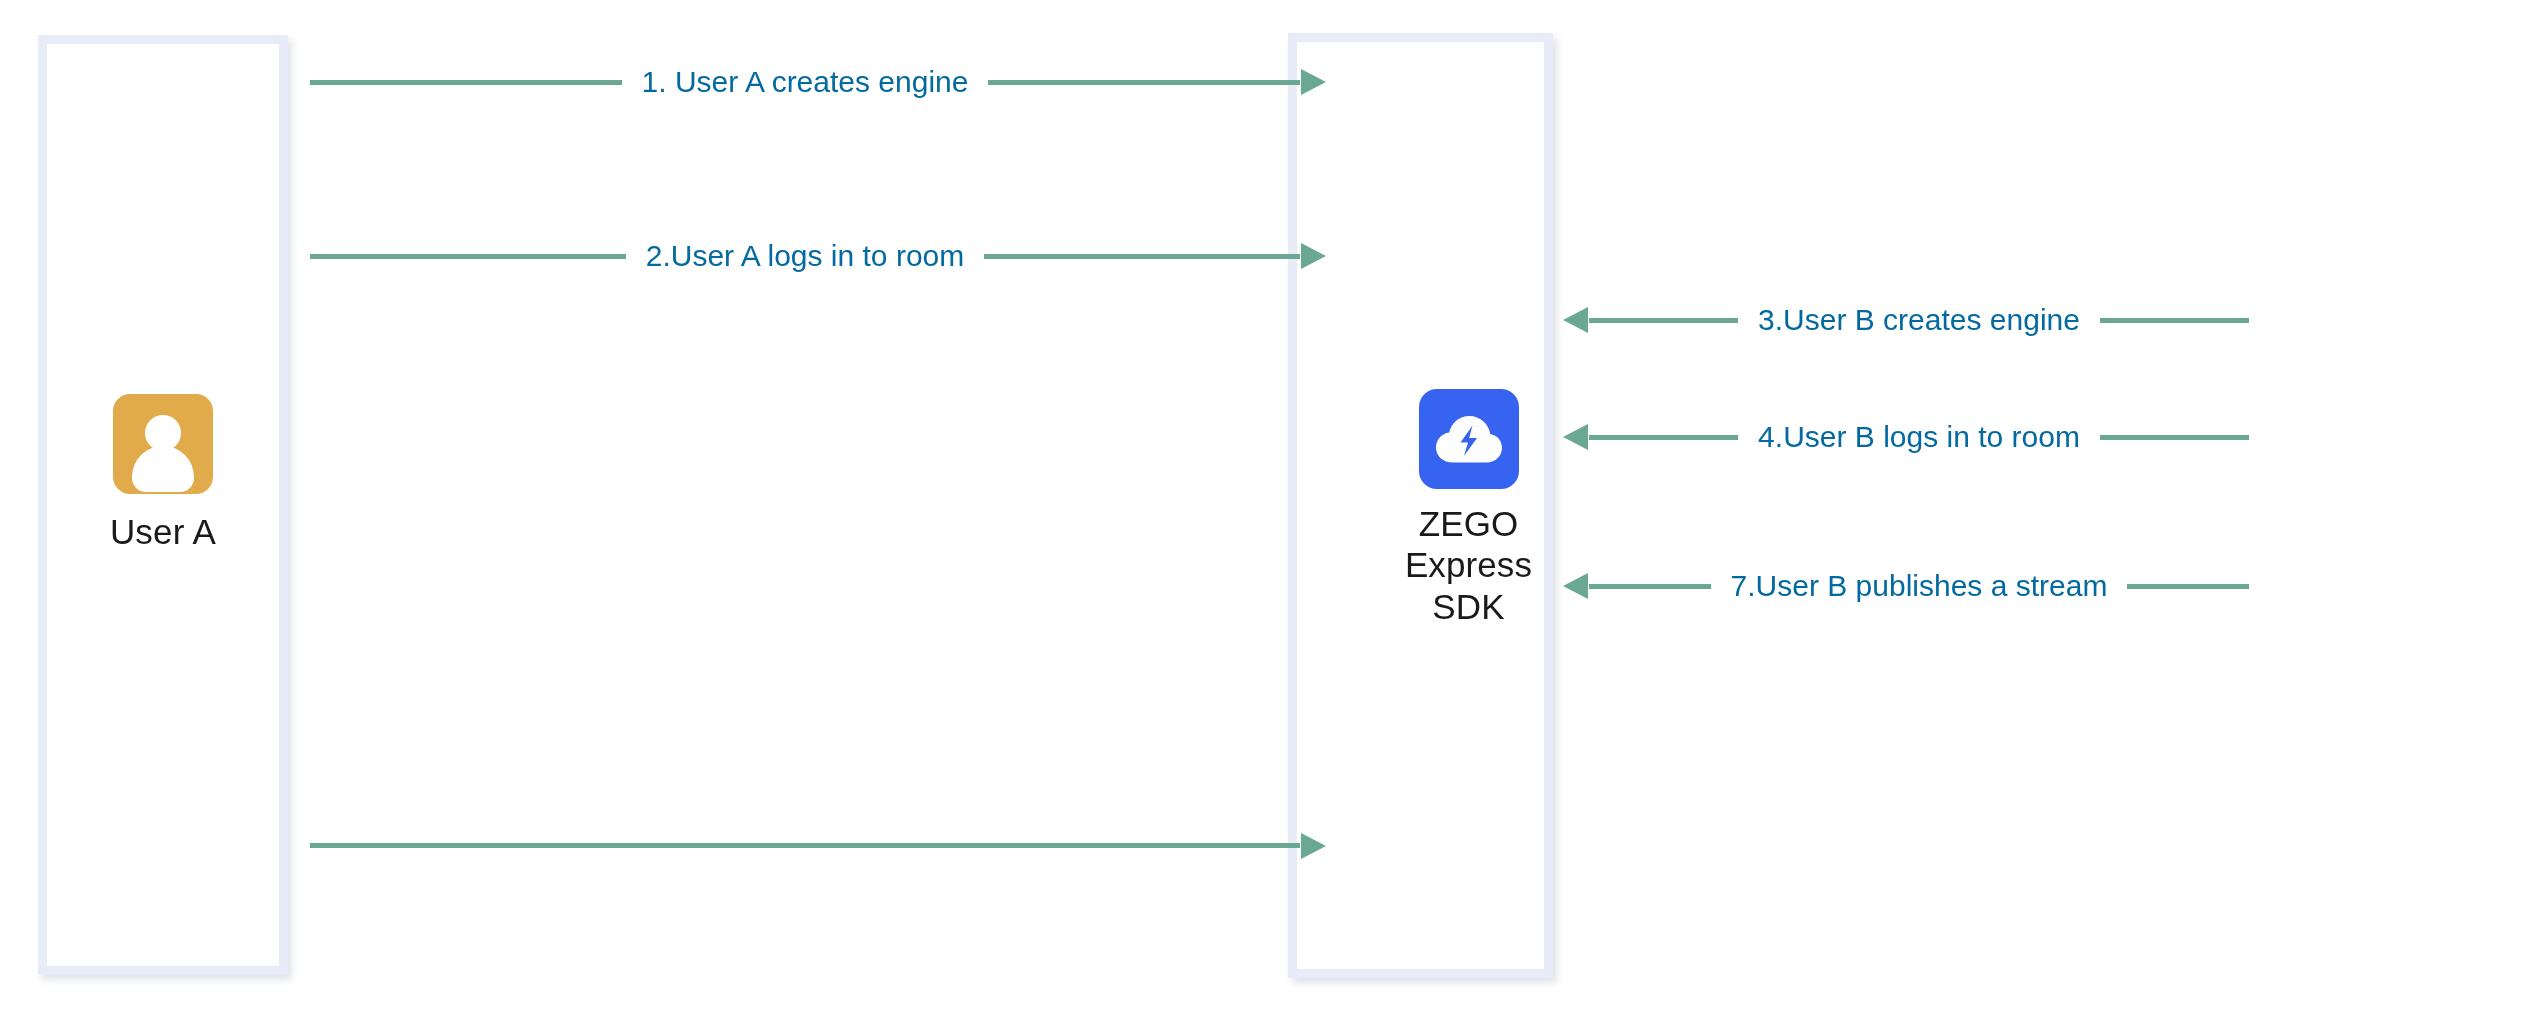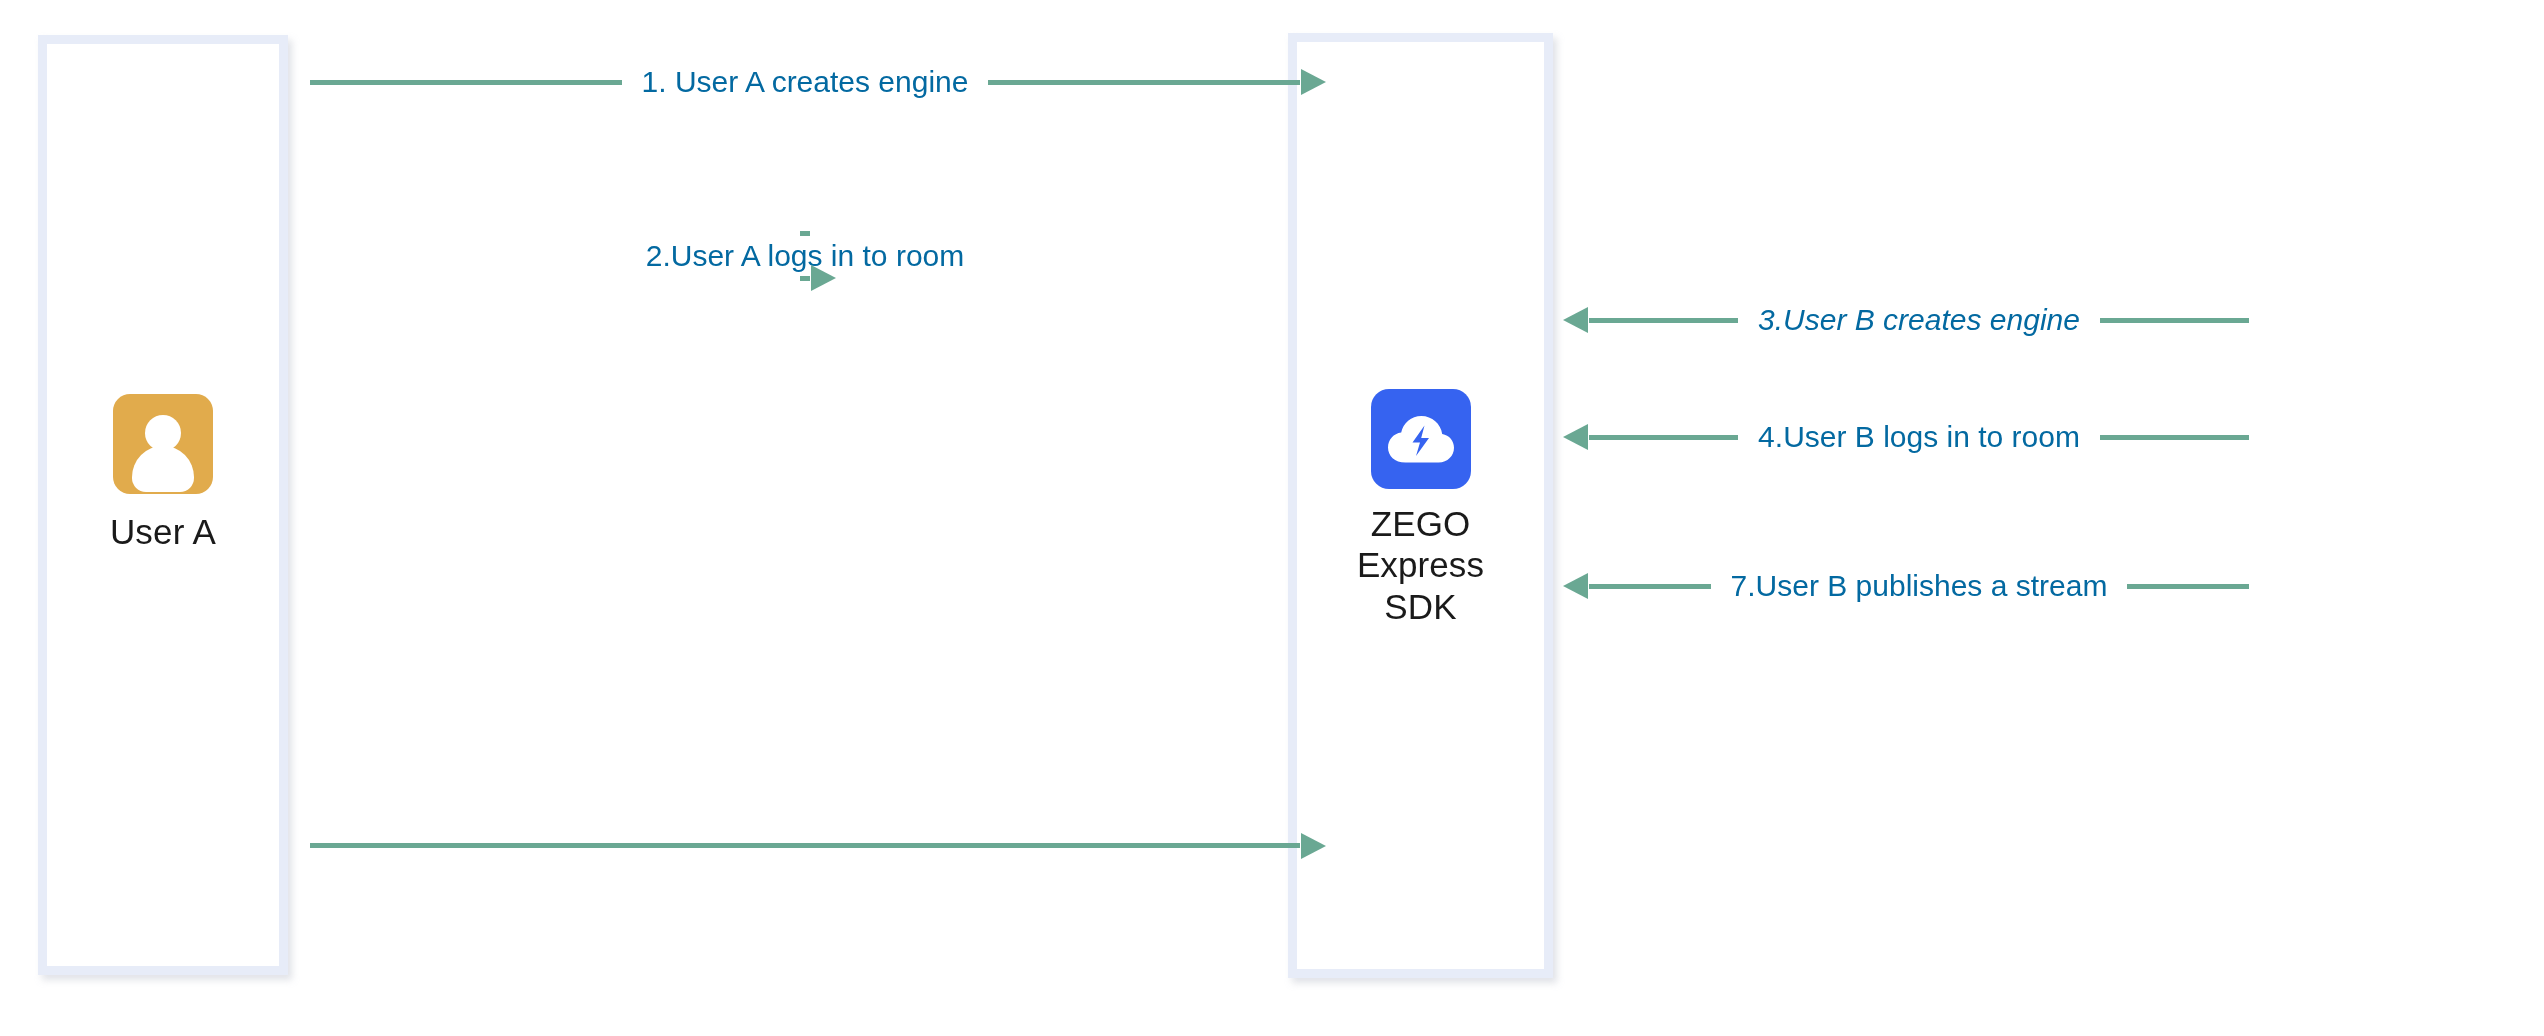--- a/index.html
+++ b/index.html
@@ -158,21 +158,21 @@
           <div class="person-head"></div>
           <div class="person-body"></div>
         </div>
         <div class="actor-name">User A</div>
       </div>
     </div>
   </div>
 
   <div class="lifeline" style="left:1288px; top:33px; width:265px; height:945px;">
     <div class="lifeline-inner">
-      <div class="actor" style="top:347px;">
+      <div class="actor" style="top:347px;margin-left:48px;">
         <div class="sdk-logo">
           <svg width="72" height="62" viewBox="0 0 72 62">
             <path d="M20.5 54.5 C9.6 54.5 3 47.6 3 39.4 C3 31.8 8.6 25.6 16.2 24.6
                      C18.0 15.0 26.3 8.0 36.4 8.0 C47.0 8.0 55.8 15.8 57.2 26.0
                      C64.4 27.2 69 32.9 69 39.8 C69 47.8 62.6 54.5 53.6 54.5 Z" fill="#ffffff"></path>
             <path d="M39.5 17.5 L27.5 34.5 L35.0 34.5 L31.0 48.0 L44.0 30.0 L36.2 30.0 Z" fill="#3663f0"></path>
           </svg>
         </div>
         <div class="sdk-name" style="white-space:pre-line;">ZEGO
 Express
@@ -183,29 +183,29 @@
 
 
   <div class="message" style="left:310px; top:57px; width:990px; height:50px;">
     <div class="msg-line"></div>
     <div class="msg-label">1. User A creates engine</div>
     <div class="msg-line">
       <span class="head head-right"></span>
     </div>
   </div>
 
-  <div class="message" style="left:310px; top:231px; width:990px; height:50px;flex-direction:column;">
+  <div class="message" style="left:310px; top:231px; width:990px; height:50px;">
     <div class="msg-line"></div>
     <div class="msg-label">2.User A logs in to room</div>
     <div class="msg-line">
       <span class="head head-right"></span>
     </div>
   </div>
 
-  <div class="message" style="left:1589px; top:295px; width:660px; height:50px;font-style:italic;">
+  <div class="message" style="left:1589px; top:295px; width:660px; height:50px;">
     <div class="msg-line">
       <span class="head head-left"></span>
     </div>
     <div class="msg-label">3.User B creates engine</div>
     <div class="msg-line"></div>
   </div>
 
   <div class="message" style="left:1589px; top:412px; width:660px; height:50px;">
     <div class="msg-line">
       <span class="head head-left"></span>

